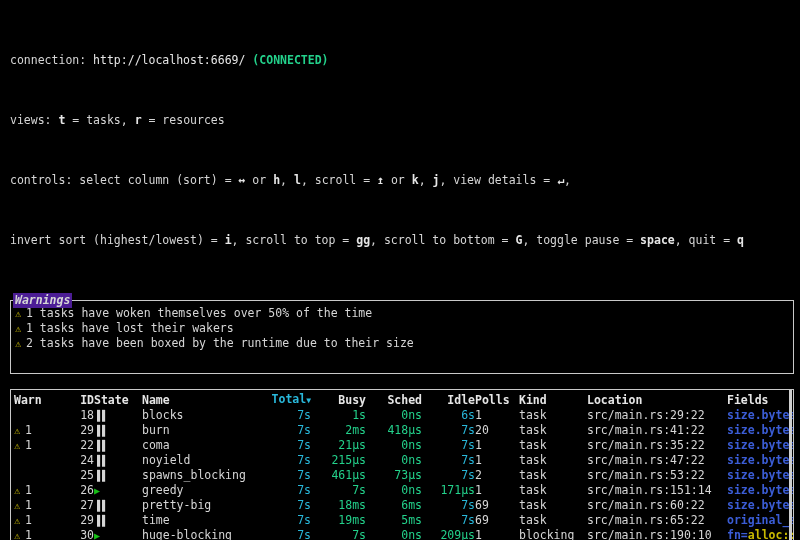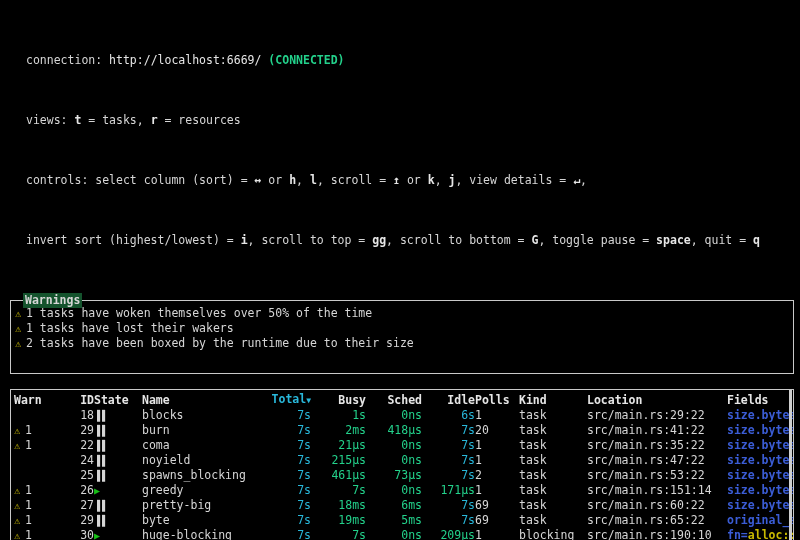--- a/index.html
+++ b/index.html
@@ -13,41 +13,42 @@
     font-family: "DejaVu Sans Mono", "Liberation Mono", monospace;
     font-size: 11.5px;
     line-height: 15px;
     color: #d6d6d6;
     -webkit-font-smoothing: none;
   }
   .screen { position: relative; width: 800px; height: 540px; padding: 8px 4px 0 6px; }
 
   
   .hdr { white-space: pre; line-height: 15px; padding-left: 4px; }
-  .hdr-line { height: 15px; white-space: pre; margin-left: 16px; }
+  .hdr-line { height: 15px; white-space: pre; }
   .b { font-weight: bold; }
   .green { color: #23d18b; }
   .cyan { color: #29b8db; }
   .white { color: #e6e6e6; }
 
   
   .panel {
     position: relative;
     border: 1px solid #c9c9c9;
     margin: 0;
   }
   .panel > .legend {
     position: absolute;
-    top: -8px; left: 12px;
-    background: #14532d;
+    top: -8px; left: 2px;
+    background: #4c1d95;
     padding: 0 2px;
     font-weight: bold;
     white-space: pre;
     line-height: 15px;
     font-size: 11.5px;
+    font-style: italic;
   }
   .panel-body { padding: 4px 4px 3px 4px; }
 
   #warnings-panel { margin: 7px 2px 0 4px; height: 74px; }
   #warnings-panel .panel-body { padding-top: 5px; }
   .warn-row { white-space: pre; height: 15px; line-height: 15px; }
   .warn-tri {
     color: #c8b900;
     font-size: 10px;
     display: inline-block;
@@ -272,21 +273,21 @@
               <td class="num pad-r cyan">7s</td>
               <td>69</td>
               <td>task</td>
               <td>src/main.rs:60:22</td>
               <td><span class="fields"><span class="fk">size.bytes</span></span></td>
             </tr>
             <tr>
               <td><span class="warn-tri">⚠</span><span>1</span></td>
               <td class="num pad-r">29</td>
               <td><span class="state-glyph glyph-pause">▐▐</span></td>
-              <td>byte</td>
+              <td>time</td>
               <td class="num cyan">7s</td>
               <td class="num pad-r green">19ms</td>
               <td class="num pad-r green">5ms</td>
               <td class="num pad-r cyan">7s</td>
               <td>69</td>
               <td>task</td>
               <td>src/main.rs:65:22</td>
               <td><span class="fields"><span class="fk">original_size.byte</span></span></td>
             </tr>
             <tr>

